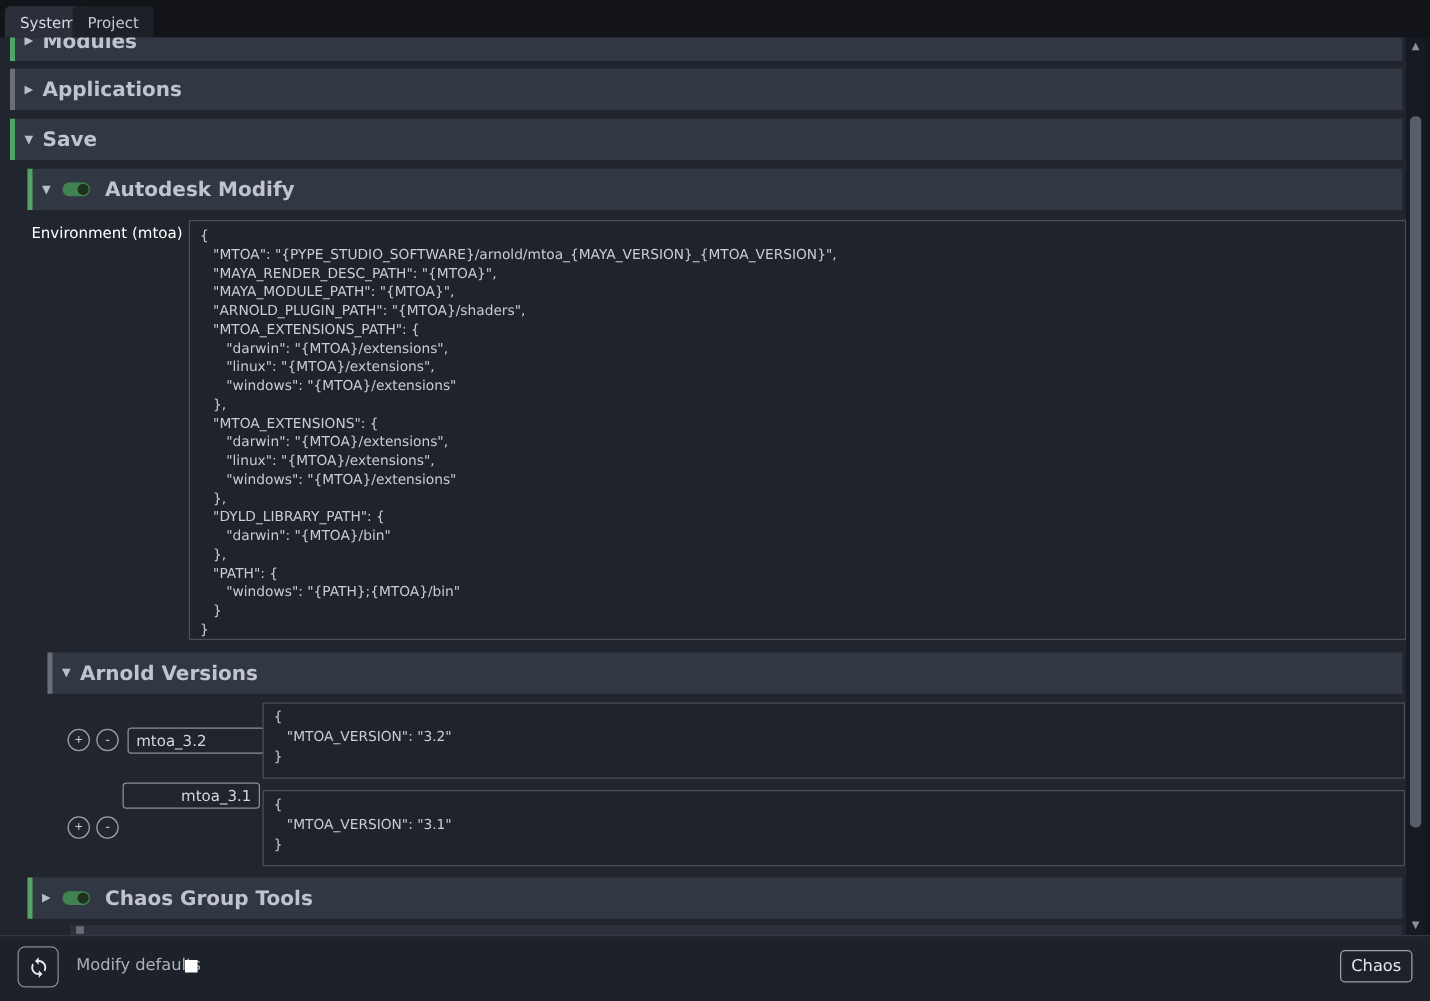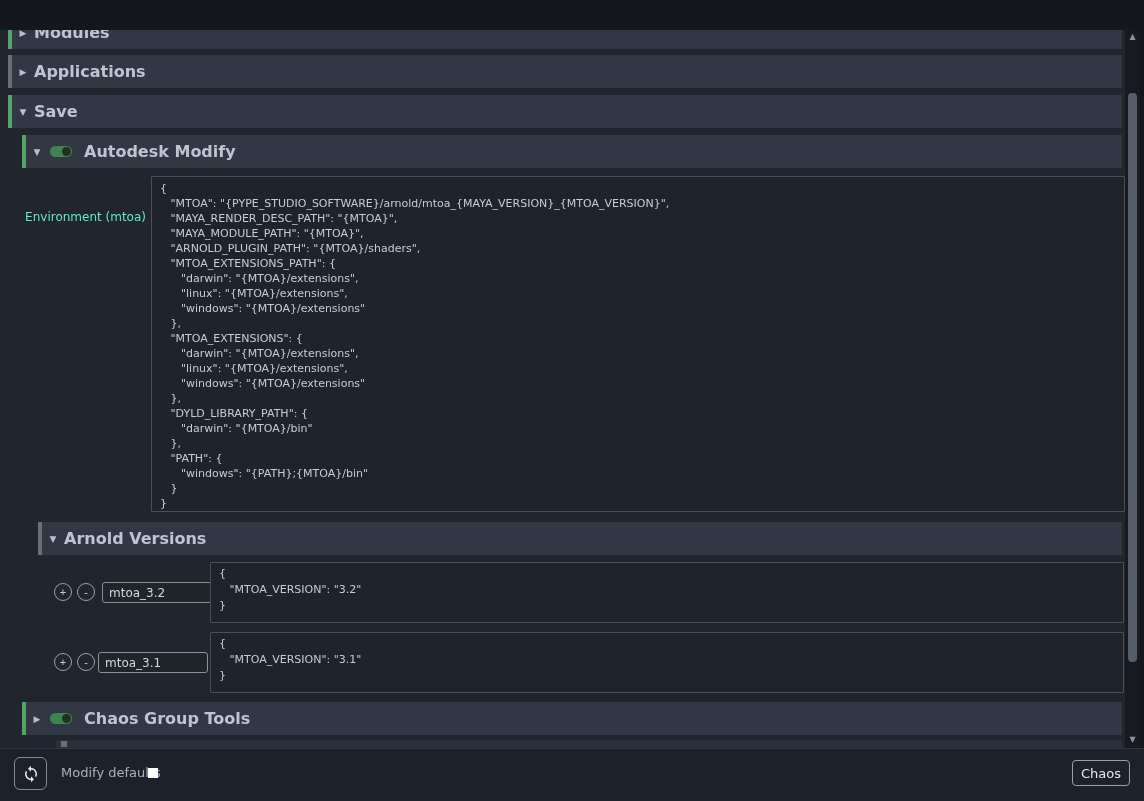--- a/index.html
+++ b/index.html
@@ -24,21 +24,21 @@
   .sec-header .title { font-size:16px; font-weight:bold; color:#bfc4ce; }
 
   .cut-wrap { position:absolute; overflow:hidden; }
   .cut-wrap .sec-header { position:absolute; left:0; }
 
   .toggle { position:relative; width:22px; height:11px; border-radius:6px; background:#3f8450;
             margin:0 12px 0 2px; flex:0 0 22px; }
   .toggle .knob { position:absolute; right:1px; top:1px; width:9px; height:9px; border-radius:50%;
                   background:#20321f; }
 
-  .env-label { position:absolute; font-size:12px; color:#5eead4; text-align:right;margin-top:31px; }
+  .env-label { position:absolute; font-size:12px; color:#ffffff; text-align:right; }
 
   .jsonbox { position:absolute; background:#1f232b; border:1px solid #4a505a; color:#c8ccd5;
              font-family:"DejaVu Sans","Liberation Sans",sans-serif; font-size:11px; line-height:15px;
              padding:4px 8px; white-space:pre; resize:none; overflow:hidden; border-radius:1px; }
   .jsonbox.small { line-height:16px; padding-top:3px; }
 
   .round-btn { position:absolute; width:18px; height:18px; border-radius:50%; background:transparent;
                border:1px solid #9aa0aa; color:#c8ccd5; font-size:11px; line-height:16px;
                text-align:center; cursor:default; }
   .name-input { position:absolute; width:110px; height:21px; background:#20242b;
@@ -64,20 +64,28 @@
   .footer-check { position:absolute; left:148px; top:19px; width:10px; height:10px; background:#ffffff; }
   .save-btn { position:absolute; right:14px; top:11px; height:26px; padding:0 8px;
               border:1px solid #9aa0aa; border-radius:4px; background:transparent; color:#e4e7ec;
               font-size:13px; font-family:"DejaVu Sans","Liberation Sans",sans-serif; cursor:default; }
 </style>
 </head>
 <body>
 
 <div id="app">
 
+  <div class="tabbar">
+    <div class="tab active" style="left:4px;">
+      <span>System</span>
+    </div>
+    <div class="tab inactive" style="left:58px;">
+      <span>Project</span>
+    </div>
+  </div>
 
   <div class="scroll">
 
     <div class="cut-wrap" style="left:8px; top:0; width:1114px; height:19px;">
       <div class="sec-header" style="top:-14px; width:1114px;">
         <span class="chev">▶</span>
         <span class="title">Modules</span>
       </div>
     </div>
 
@@ -130,21 +138,21 @@
 
     <button class="round-btn" style="left:54px; top:553px;">+</button>
     <button class="round-btn" style="left:77px; top:553px;">-</button>
     <input class="name-input" style="left: 102px; top: 552px;" value="mtoa_3.2">
     <textarea class="jsonbox small" style="left: 210px; top: 532px; width: 914px; height: 61px;" spellcheck="false">{
    "MTOA_VERSION": "3.2"
 }</textarea>
 
     <button class="round-btn" style="left:54px; top:623px;">+</button>
     <button class="round-btn" style="left:77px; top:623px;">-</button>
-    <input class="name-input" style="left: 98px; top: 622px;" value="mtoa_3.1">
+    <input class="name-input" style="left: 98px; top: 596px; text-align: right;" value="mtoa_3.1">
     <textarea class="jsonbox small" style="left: 210px; top: 602px; width: 914px; height: 61px;" spellcheck="false">{
    "MTOA_VERSION": "3.1"
 }</textarea>
 
     <div class="sec-header" style="left:22px; top:672px; width:1100px;">
       <span class="chev">▶</span>
       <span class="toggle">
           <span class="knob"></span>
         </span>
       <span class="title">Chaos Group Tools</span>

